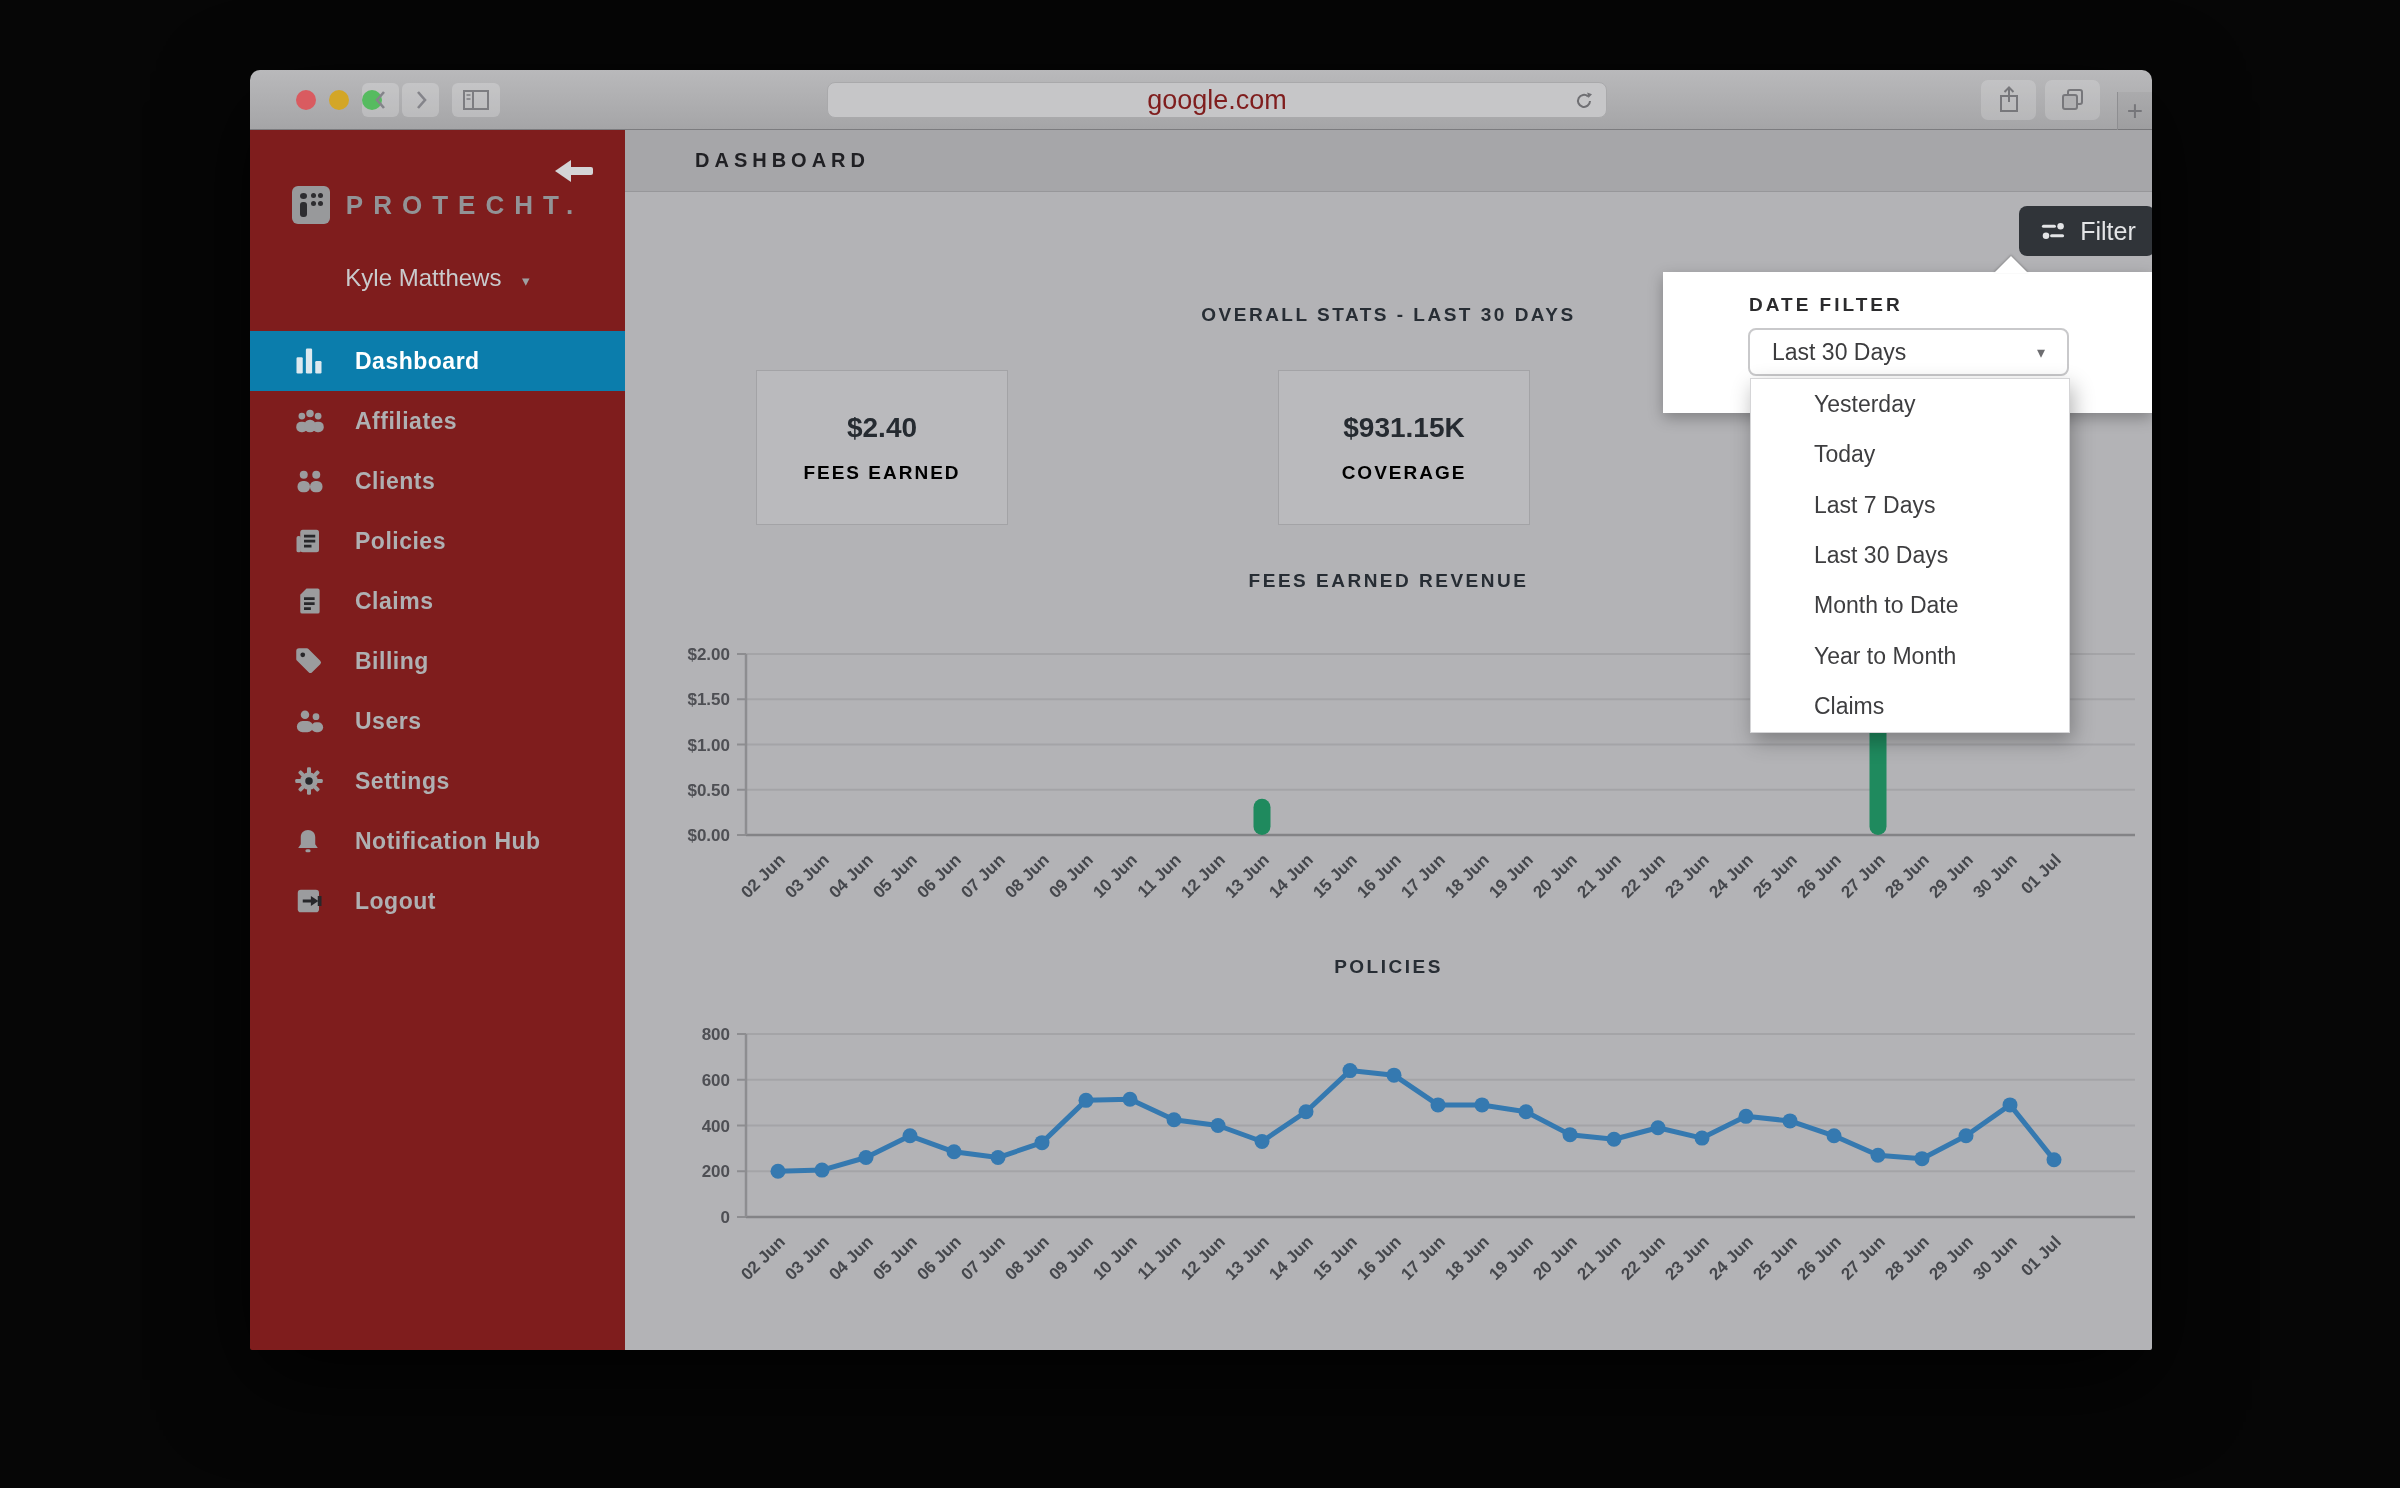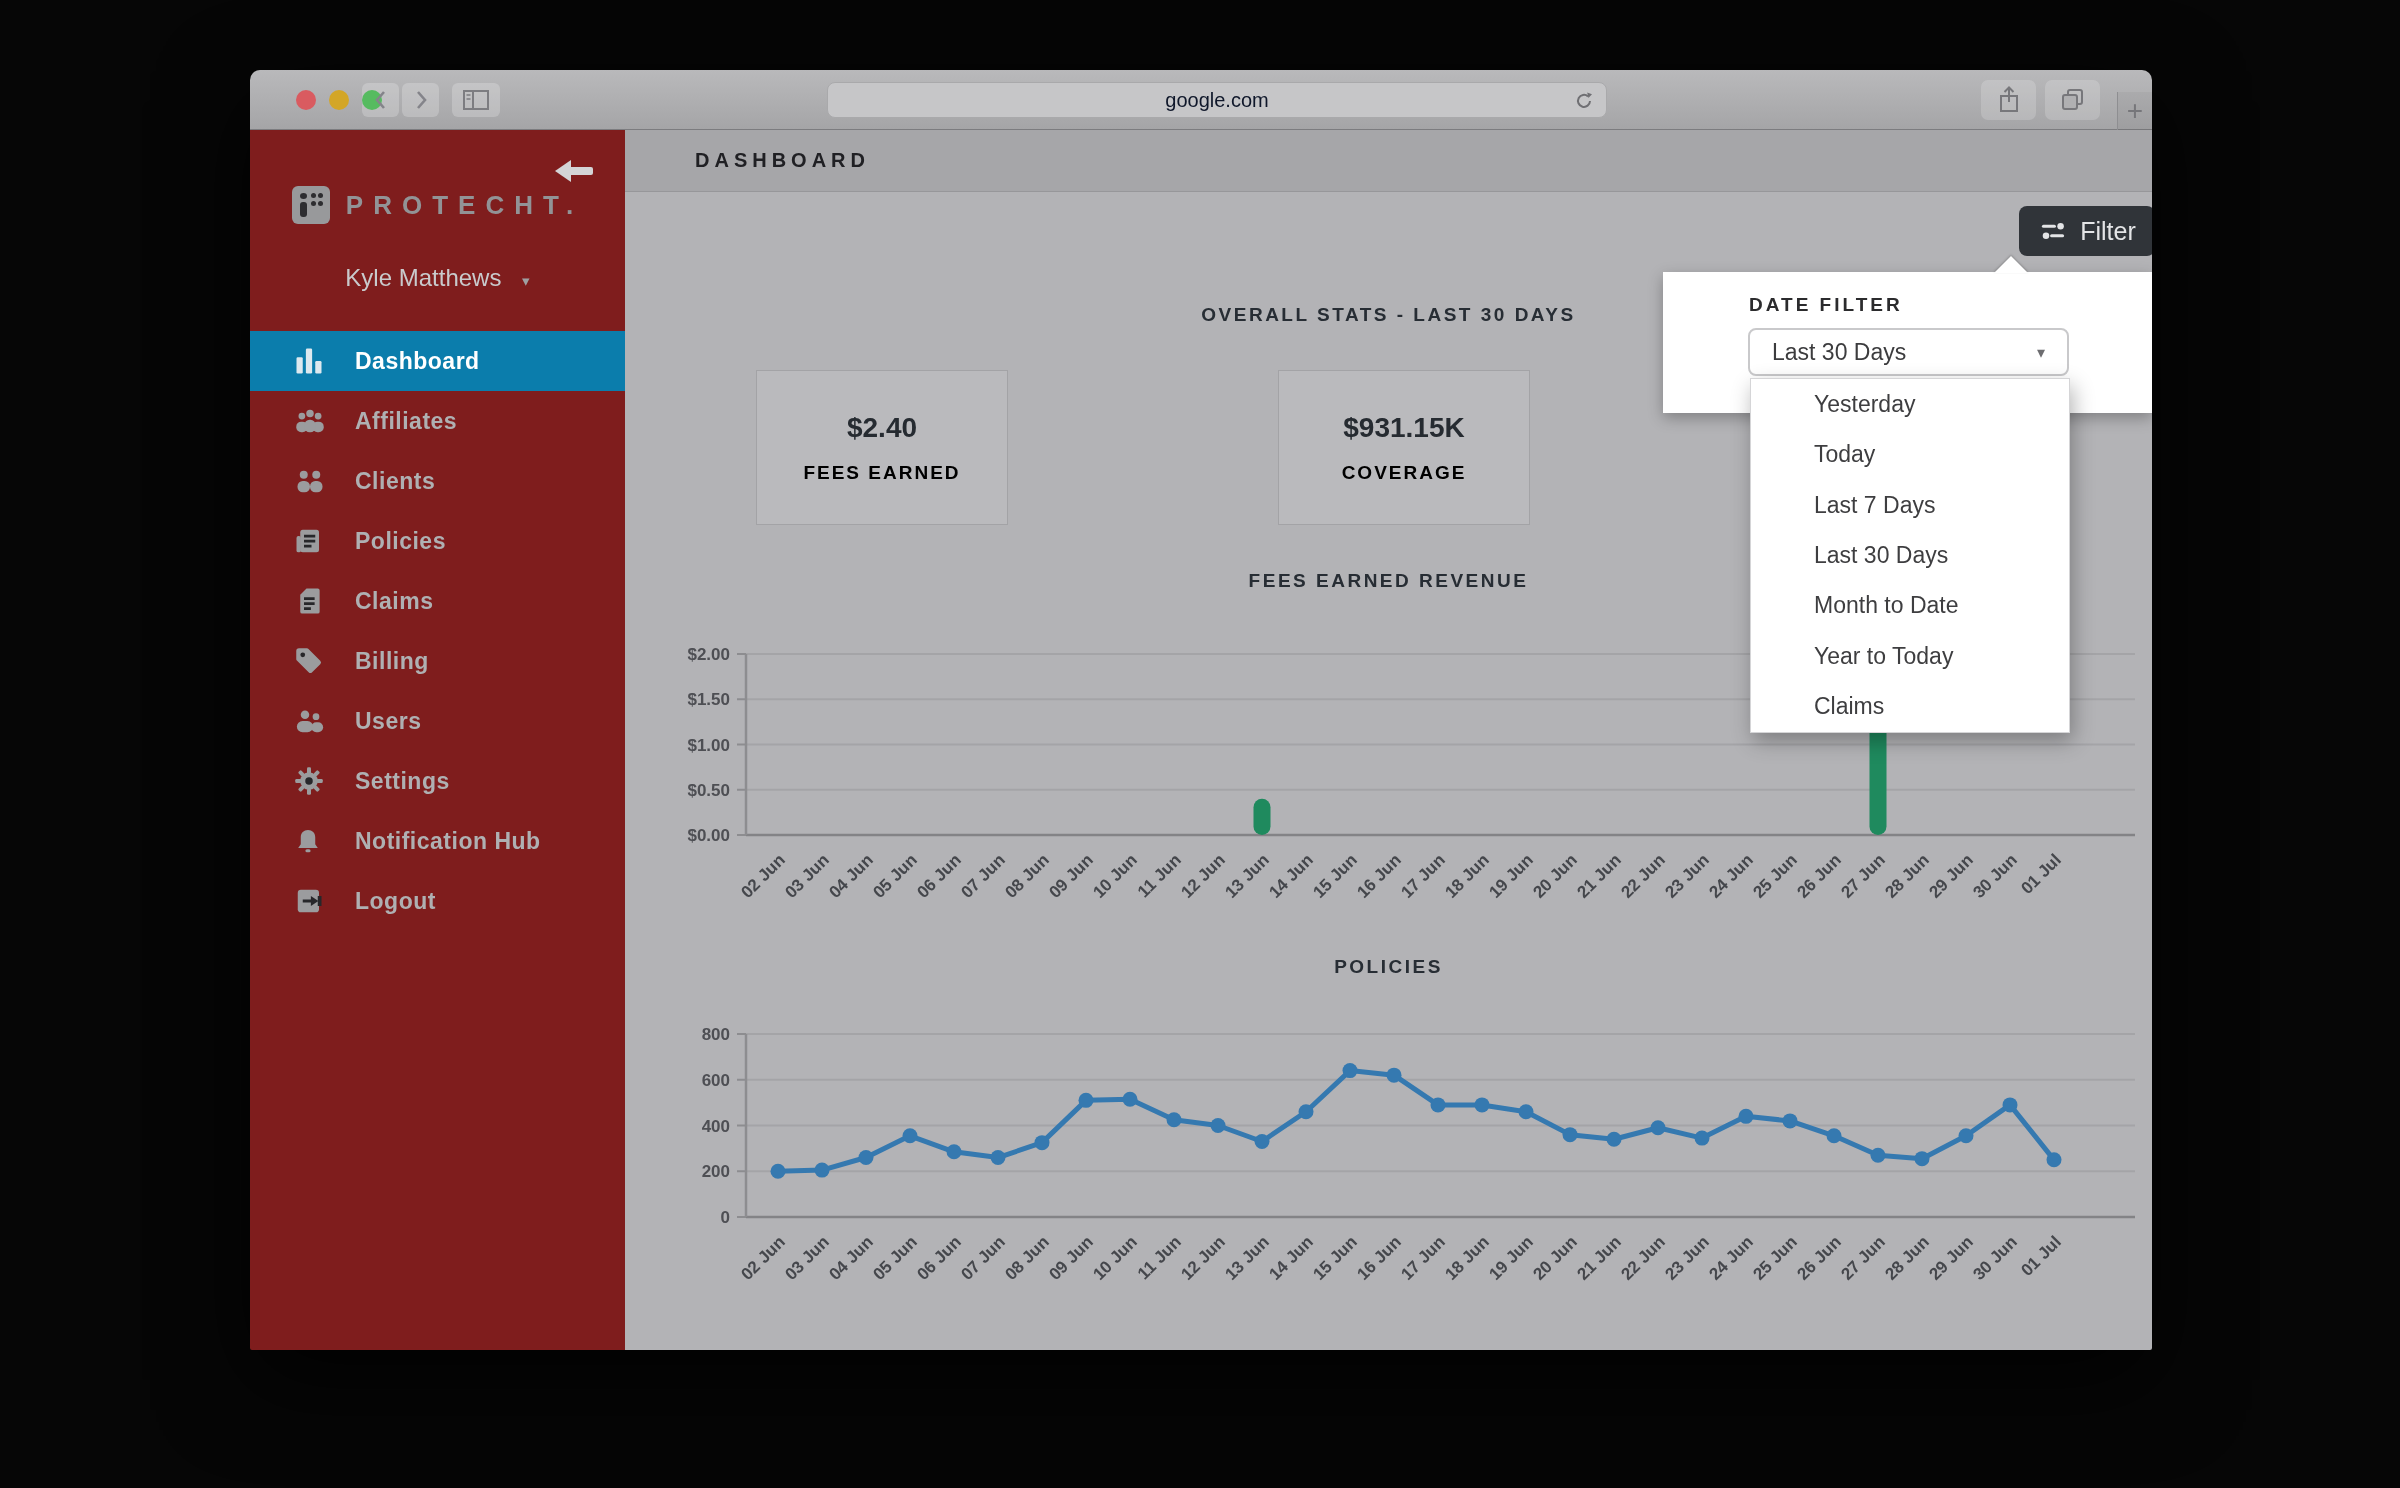--- a/index.html
+++ b/index.html
@@ -8,21 +8,21 @@
   .window{position:absolute;left:250px;top:70px;width:1902px;height:1280px;border-radius:10px 10px 2px 2px;overflow:hidden;box-shadow:0 30px 90px rgba(0,0,0,.8);}
 
   
   .chrome{position:relative;height:60px;background:linear-gradient(#b9b9bb,#a5a5a7);border-bottom:1px solid #7c7c7f;}
   .traffic{position:absolute;left:46px;top:20px;display:flex;gap:13px;}
   .traffic span{width:20px;height:20px;border-radius:50%;display:block;}
   .nav-btns{position:absolute;left:112px;top:13px;display:flex;gap:3px;}
   .nav-btn{width:37px;height:34px;border-radius:6px;background:rgba(255,255,255,.22);display:flex;align-items:center;justify-content:center;}
   .toggle-btn{position:absolute;left:202px;top:13px;width:48px;height:34px;border-radius:6px;background:rgba(255,255,255,.22);display:flex;align-items:center;justify-content:center;}
   .url-field{position:absolute;left:577px;top:12px;width:780px;height:36px;border-radius:8px;background:#c6c6c8;border:1px solid #a9a9ab;display:flex;align-items:center;justify-content:center;}
-  .url-text{font-size:20px;color:#0f172a;}
+  .url-text{font-size:27px;color:#7f1d1d;}
   .reload{position:absolute;right:10px;top:6px;}
   .right-btns{position:absolute;left:1731px;top:10px;display:flex;gap:9px;}
   .chrome-sq{width:55px;height:40px;border-radius:7px;background:rgba(255,255,255,.18);display:flex;align-items:center;justify-content:center;}
   .plus-tab{position:absolute;left:1867px;top:22px;width:35px;height:38px;border-left:1px solid #8e8e91;background:rgba(0,0,0,.04);display:flex;align-items:center;justify-content:center;font-size:28px;color:#76767a;}
 
   
   .app{display:flex;height:1220px;}
   .sidebar{position:relative;width:375px;background:#7f1d1d;flex:none;}
   .main{position:relative;width:1527px;flex:none;background:#b3b3b6;}
 
@@ -447,19 +447,19 @@
             <span class="sel-text">Last 30 Days</span>
             <span class="sel-caret">▾</span>
           </div>
         </div>
         <div class="dd-list" id="dd-list">
             <div class="dd-opt">Yesterday</div>
             <div class="dd-opt">Today</div>
             <div class="dd-opt">Last 7 Days</div>
             <div class="dd-opt">Last 30 Days</div>
             <div class="dd-opt">Month to Date</div>
-            <div class="dd-opt">Year to Today</div>
+            <div class="dd-opt">Year to Month</div>
             <div class="dd-opt">Claims</div>
           </div>
       </div>
     </div>
   </div>
 </div>
 
 </body></html>

